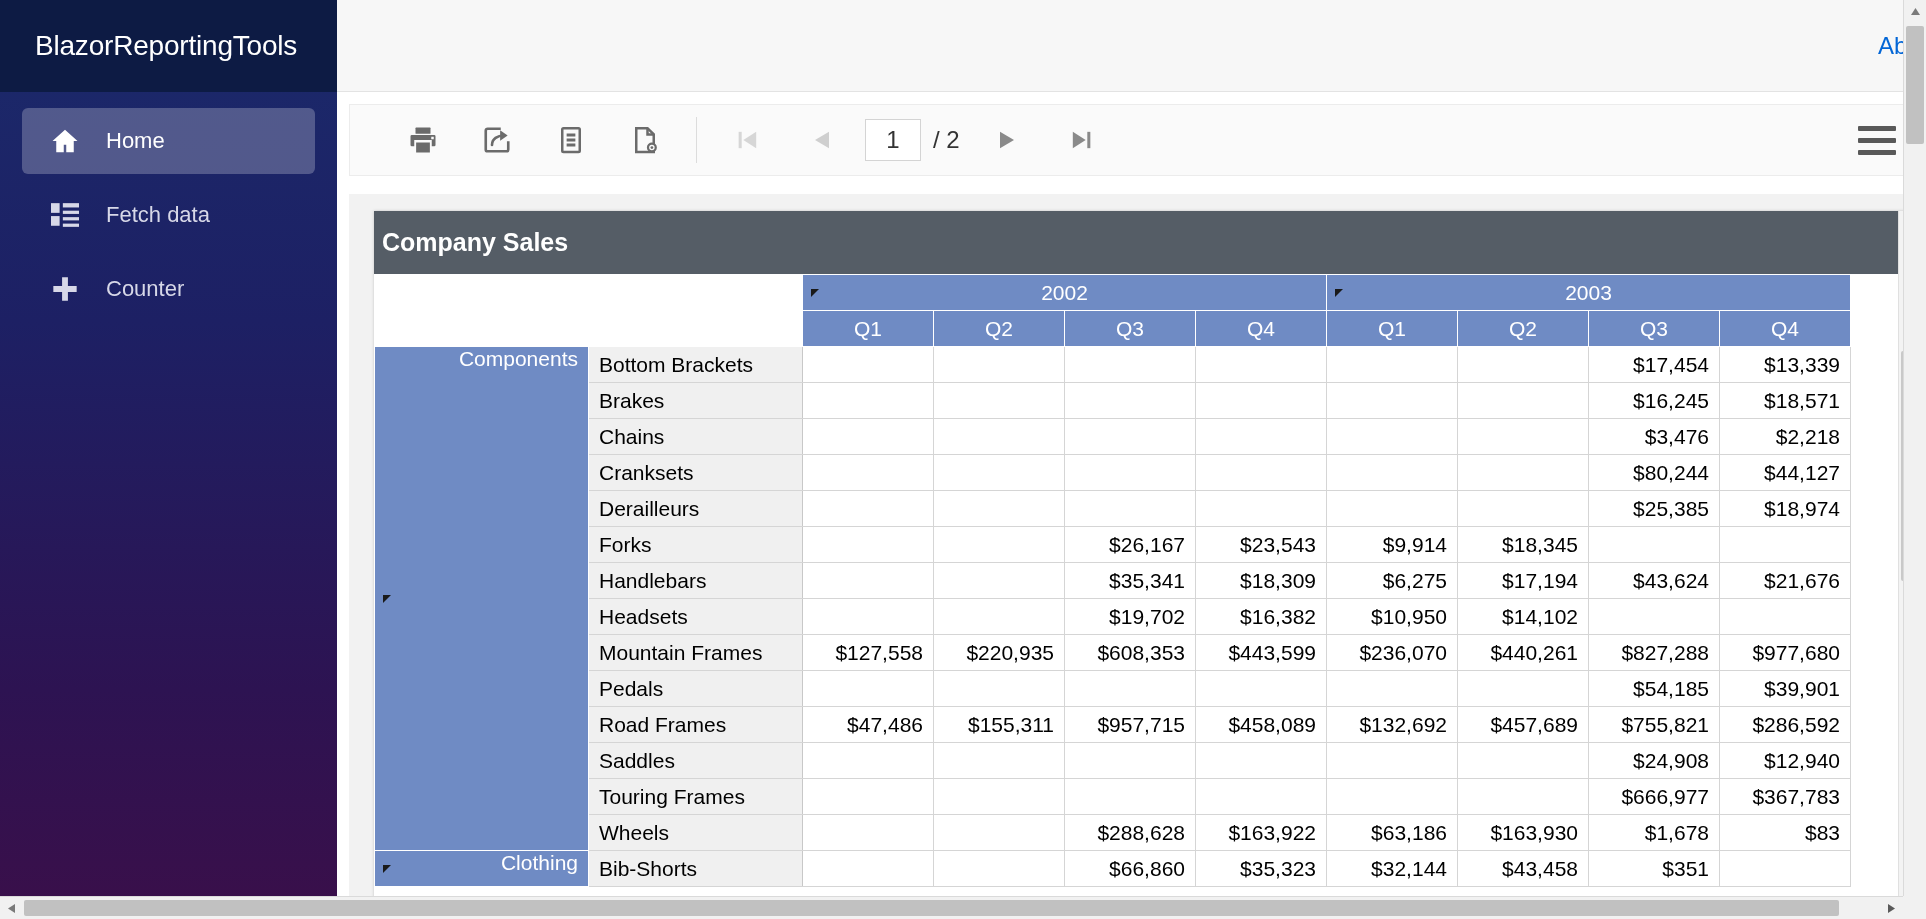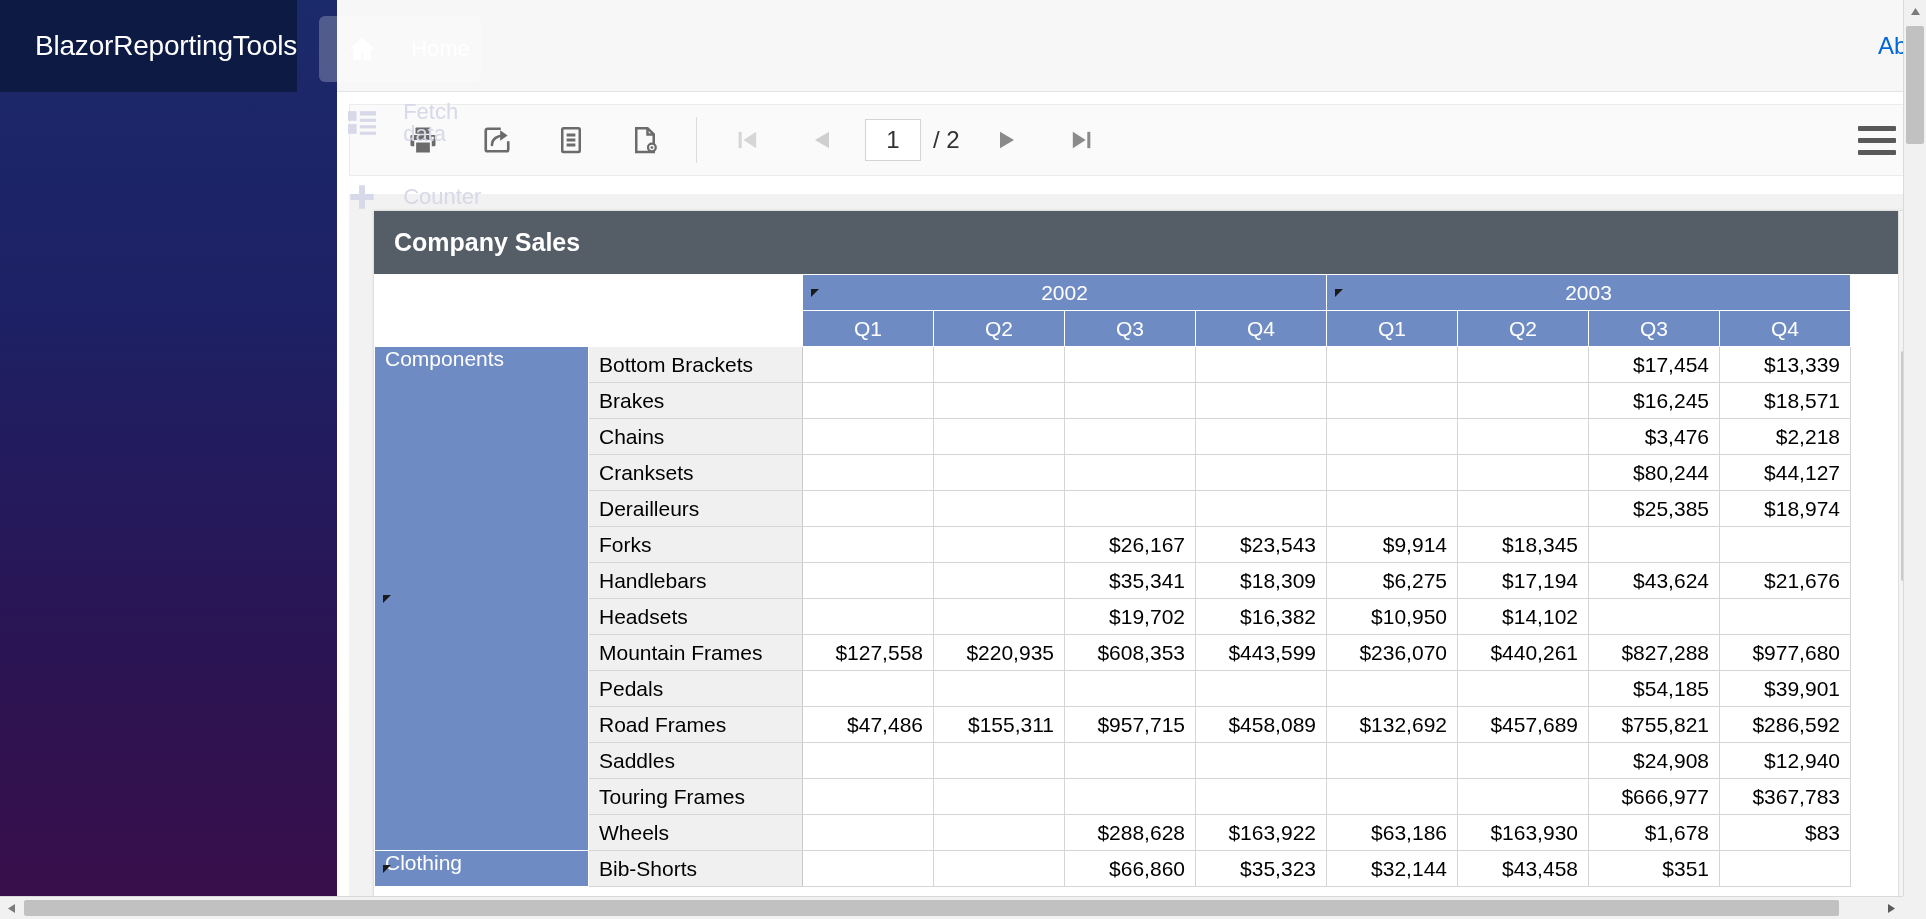--- a/index.html
+++ b/index.html
@@ -16,21 +16,21 @@
     display: flex;
     overflow: hidden;
   }
 
   
   .sidebar {
     width: 337px;
     flex: 0 0 337px;
     background: linear-gradient(180deg, #1b2a6b 0%, #1d2064 35%, #2d1352 75%, #3a0f4a 100%);
     display: flex;
-    flex-direction: row;
+    flex-direction: column;
     position: relative;
     z-index: 5;
   }
   .brand {
     height: 92px;
     flex: 0 0 92px;
     background: #0d1b44;
     display: flex;
     align-items: center;
     padding-left: 35px;
@@ -51,21 +51,20 @@
     margin: 0 22px 8px 22px;
     padding-left: 28px;
     border-radius: 6px;
     color: #d7d8e8;
     font-size: 22px;
     cursor: pointer;
   }
   .nav-item.active {
     background: rgba(255,255,255,0.24);
     color: #ffffff;
-    gap: 8px;
   }
   .nav-icon {
     width: 30px; height: 30px;
     flex: 0 0 30px;
     margin-right: 26px;
     display: flex; align-items: center; justify-content: center;
   }
   .nav-icon svg { display: block; }
   .nav-label { line-height: 1; }
 
@@ -190,21 +189,21 @@
     right: 0; bottom: 0;
     background: #ffffff;
     box-shadow: 0 0 3px rgba(0,0,0,0.18);
     overflow: hidden;
   }
   .rep-title-bar {
     height: 63px;
     background: #555d66;
     display: flex;
     align-items: center;
-    padding-left: 20px;
+    padding-left: 8px;
   }
   .rep-title {
     color: #ffffff;
     font-size: 25px;
     font-weight: bold;
   }
 
   
   table.pivot {
     border-collapse: collapse;
@@ -239,20 +238,21 @@
     width: 0; height: 0;
     border-left: 8px solid #1a1a1a;
     border-bottom: 8px solid transparent;
     border-top: 0;
     cursor: pointer;
   }
   .grp-cell {
     background: #6f8bc4;
     color: #ffffff;
     font-weight: bold;
+    text-align: right;
     vertical-align: top;
     padding-top: 7px;
     padding-right: 18px;
     position: relative;
     border: 1px solid #ffffff !important;
   }
   .item-cell {
     background: #f0f0f0;
     text-align: left;
     border: 1px solid #d5d5d5 !important;

